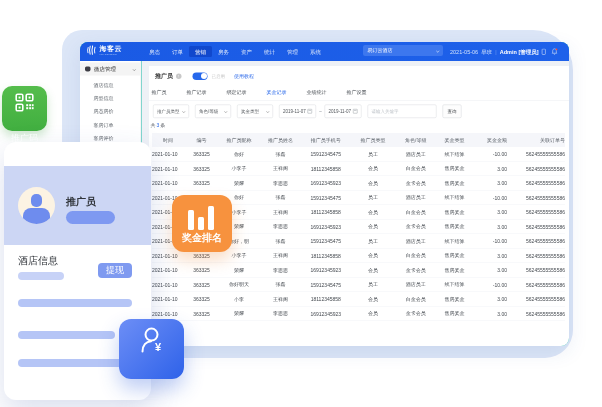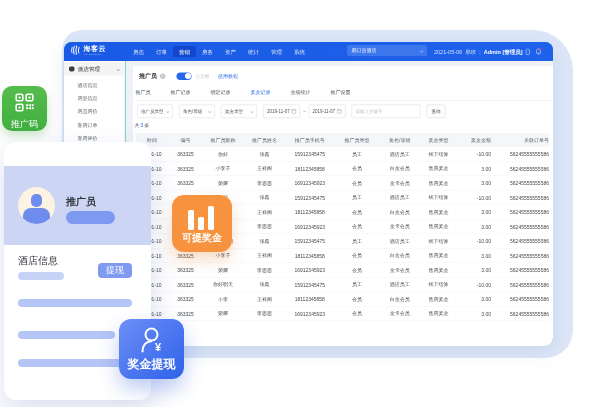--- a/index.html
+++ b/index.html
@@ -3,21 +3,21 @@
 <meta charset="utf-8">
 <style>
 * { margin:0; padding:0; box-sizing:border-box; }
 html,body { width:602px; height:407px; overflow:hidden; background:#fff; }
 body { font-family:"Liberation Sans", sans-serif; position:relative; }
 .backdrop {
   position:absolute; left:62px; top:30px; width:511px; height:328px;
   background:#dce6f7; border-radius:20px 40px 28px 24px;
 }
 .window {
-  position:absolute; left:64px; top:42px; width:489px; height:304px;
+  position:absolute; left:80px; top:42px; width:489px; height:304px;
   background:#14b8a6; border-radius:8px; overflow:hidden;
   box-shadow:0 6px 20px rgba(40,80,160,0.10);
 }
 .app { position:absolute; left:0; top:0; width:978px; height:608px;
   transform:scale(0.5); transform-origin:0 0; }
 
 .hdr { position:absolute; left:0; top:0; width:978px; height:38px;
   background:linear-gradient(90deg,#1a5ae4,#1e61ea); }
 .logo { position:absolute; left:12px; top:4px; display:flex; align-items:center; }
 .logo svg { width:22px; height:24px; }
@@ -86,21 +86,21 @@
 .c1{width:64px;} .c2{width:70px;} .c3{width:80px;} .c4{width:86px;} .c5{width:95px;}
 .c6{width:94px;} .c7{width:77px;} .c8{width:78px;} .c9{width:66px;} .c10{width:116px;}
 .tr > .c9 { text-align:right; } .tr > .c10 { text-align:right; } .tr > .c1 { text-align:left; }
 .tr.hd > .c1 { text-align:center; }
 .tr.hd > .c9 { text-align:right; } .tr.hd > .c10 { text-align:right; }
 .td { color:#454a50; }
 
 .gbadge { position:absolute; left:2px; top:86px; width:45px; height:45px;
   border-radius:10px; background:linear-gradient(180deg,#55bd4c,#41af40);
   box-shadow:0 5px 10px rgba(60,160,60,0.25); text-align:center; }
-.gbadge .lbl { color:#fff; font-size:9px; margin-top:2px; }
+.gbadge .lbl { color:#fff; font-size:9px; margin-top:16px; }
 .card { position:absolute; left:4px; top:142px; width:147px; height:258px;
   background:#fff; border-radius:12px; box-shadow:0 12px 30px rgba(50,80,160,0.18); }
 .lav { position:absolute; left:0; top:24px; width:147px; height:79px; background:#ccd6f4; }
 .avatar { position:absolute; left:14px; top:45px; width:37px; height:37px;
   border-radius:50%; background:#fcf3e3; overflow:hidden; }
 .avatar .hd2 { position:absolute; left:13px; top:7px; width:11px; height:13px;
   border-radius:5px; background:#6e8cee; }
 .avatar .bd { position:absolute; left:5px; top:21px; width:27px; height:18px;
   border-radius:8px 8px 0 0; background:#6e8cee; }
 .card .nm { position:absolute; left:62px; top:53px; font-size:10px; font-weight:bold; color:#30343a; }
@@ -403,22 +403,21 @@
   <div class="wbtn">提现</div>
   <div class="pill p-sm"></div>
   <div class="pill p1"></div>
   <div class="pill p2"></div>
   <div class="pill p3"></div>
 </div>
 <div class="obadge">
   <div class="bar" style="left:16px; top:15px; height:19.5px;"></div>
   <div class="bar" style="left:26px; top:21.5px; height:13px;"></div>
   <div class="bar" style="left:36px; top:10.5px; height:24px;"></div>
-  <div class="lbl">可提奖金</div>
+  <div class="lbl">奖金排名</div>
 </div>
 <div class="bbadge">
   <svg style="position:absolute;left:19px;top:8px" width="28" height="28" viewBox="0 0 28 28">
     <circle cx="13.5" cy="7.6" r="6" fill="none" stroke="#fff" stroke-width="2"></circle>
     <path d="M4.5 24.5 C4.5 18.5 8 14.5 13 14.2" fill="none" stroke="#fff" stroke-width="2" stroke-linecap="round"></path>
     <text x="17" y="24" fill="#fff" font-size="11" font-weight="bold" font-family="Liberation Sans">¥</text>
   </svg>
-  <div class="lbl">奖金提现</div>
 </div>
 
 </body></html>

